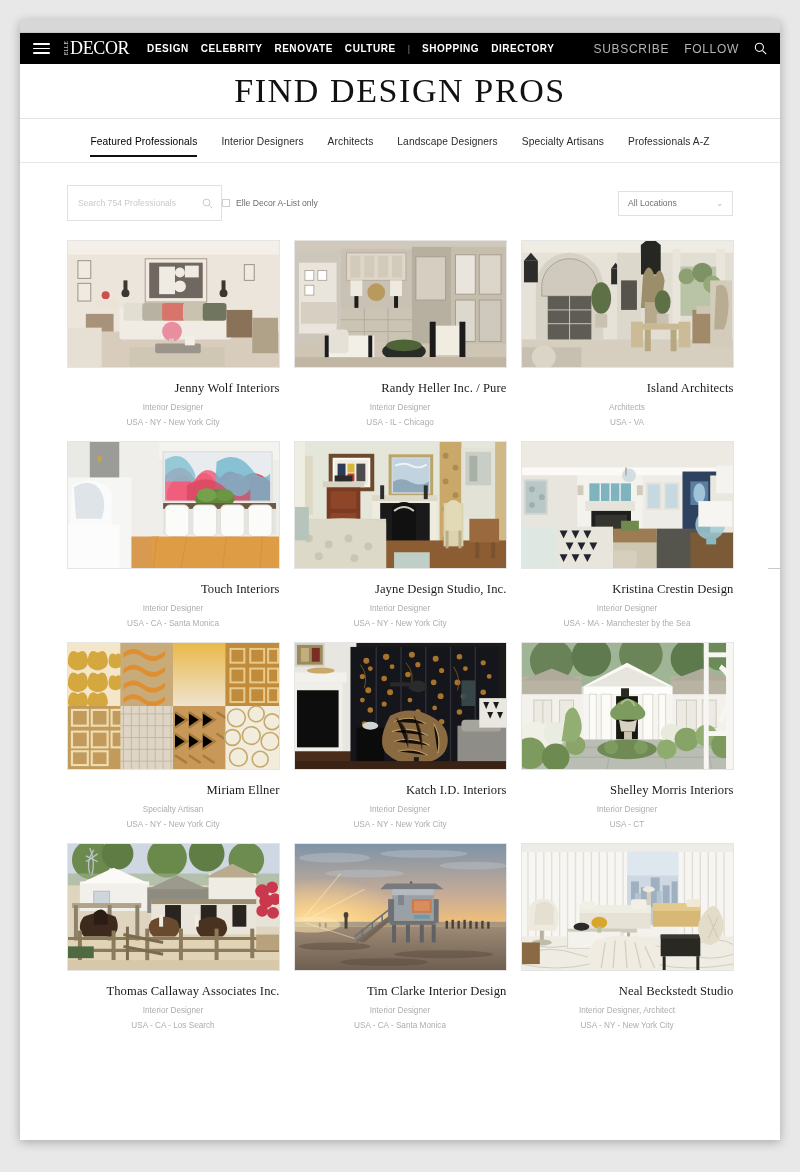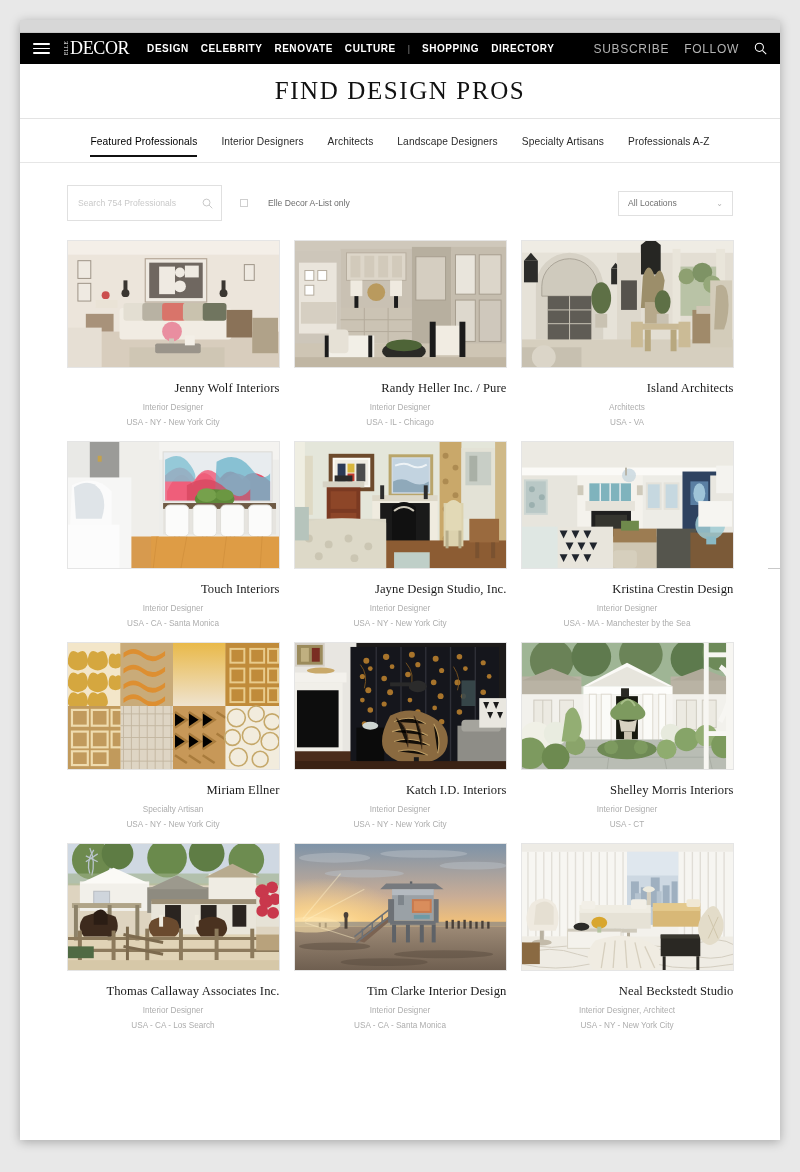--- a/index.html
+++ b/index.html
@@ -50,21 +50,21 @@
   .nav-right { margin-left:auto; display:flex; align-items:center; gap:15px; }
   .nav-right a { color:#b3b3b3; font-size:12px; letter-spacing:0.7px; text-decoration:none; cursor:pointer;}
   .search-btn { cursor:pointer; display:flex; align-items:center;}
   
   .hero {
     height:55px; display:flex; align-items:center; justify-content:center;
     background:#fff; border-bottom:1px solid #e3e3e3;
   }
   .hero h1 {
     margin:0; font-family:"Liberation Serif", serif;
-    font-size:25px; font-weight:400; letter-spacing:1.6px; color:#111;
+    font-size:34px; font-weight:400; letter-spacing:1.6px; color:#111;
   }
   
   .tabs {
     height:44px; display:flex; align-items:center; justify-content:center;
     gap:24px; border-bottom:1px solid #e6e6e6; background:#fff;
     padding-top:2px;
   }
   .tab {
     font-size:10.2px; color:#2b2b2b; cursor:pointer; position:relative;
     padding:12px 0 12px 0; letter-spacing:0.1px;
@@ -80,21 +80,21 @@
   }
   .searchbox {
     width:155px; height:36px; border:1px solid #e0e0e0; background:#fff;
     display:flex; align-items:center; padding:0 8px; position:relative;
   }
   .searchbox input {
     border:0; outline:0; flex:1; font-size:8.6px; color:#777;
     font-family:"Liberation Sans", sans-serif; background:transparent;
   }
   .searchbox input::placeholder { color:#c9c9c9; }
-  .chkwrap { display:flex; align-items:center; gap:20px; margin-left:18px; cursor:pointer;}
+  .chkwrap { display:flex; align-items:center; gap:6px; margin-left:0; cursor:pointer;}
   .chkbox { width:8px; height:8px; border:1px solid #cfcfcf; background:#fff; }
   .chklabel { font-size:8.6px; color:#6d6d6d; }
   .locsel {
     margin-left:auto; width:115px; height:25px; border:1px solid #e0e0e0;
     background:#fff; display:flex; align-items:center; padding:0 9px;
     cursor:pointer;
   }
   .locsel .lbl { font-size:8.6px; color:#707070; }
   .locsel .chev { margin-left:auto; color:#b4b4b4; font-size:8px; }
   

